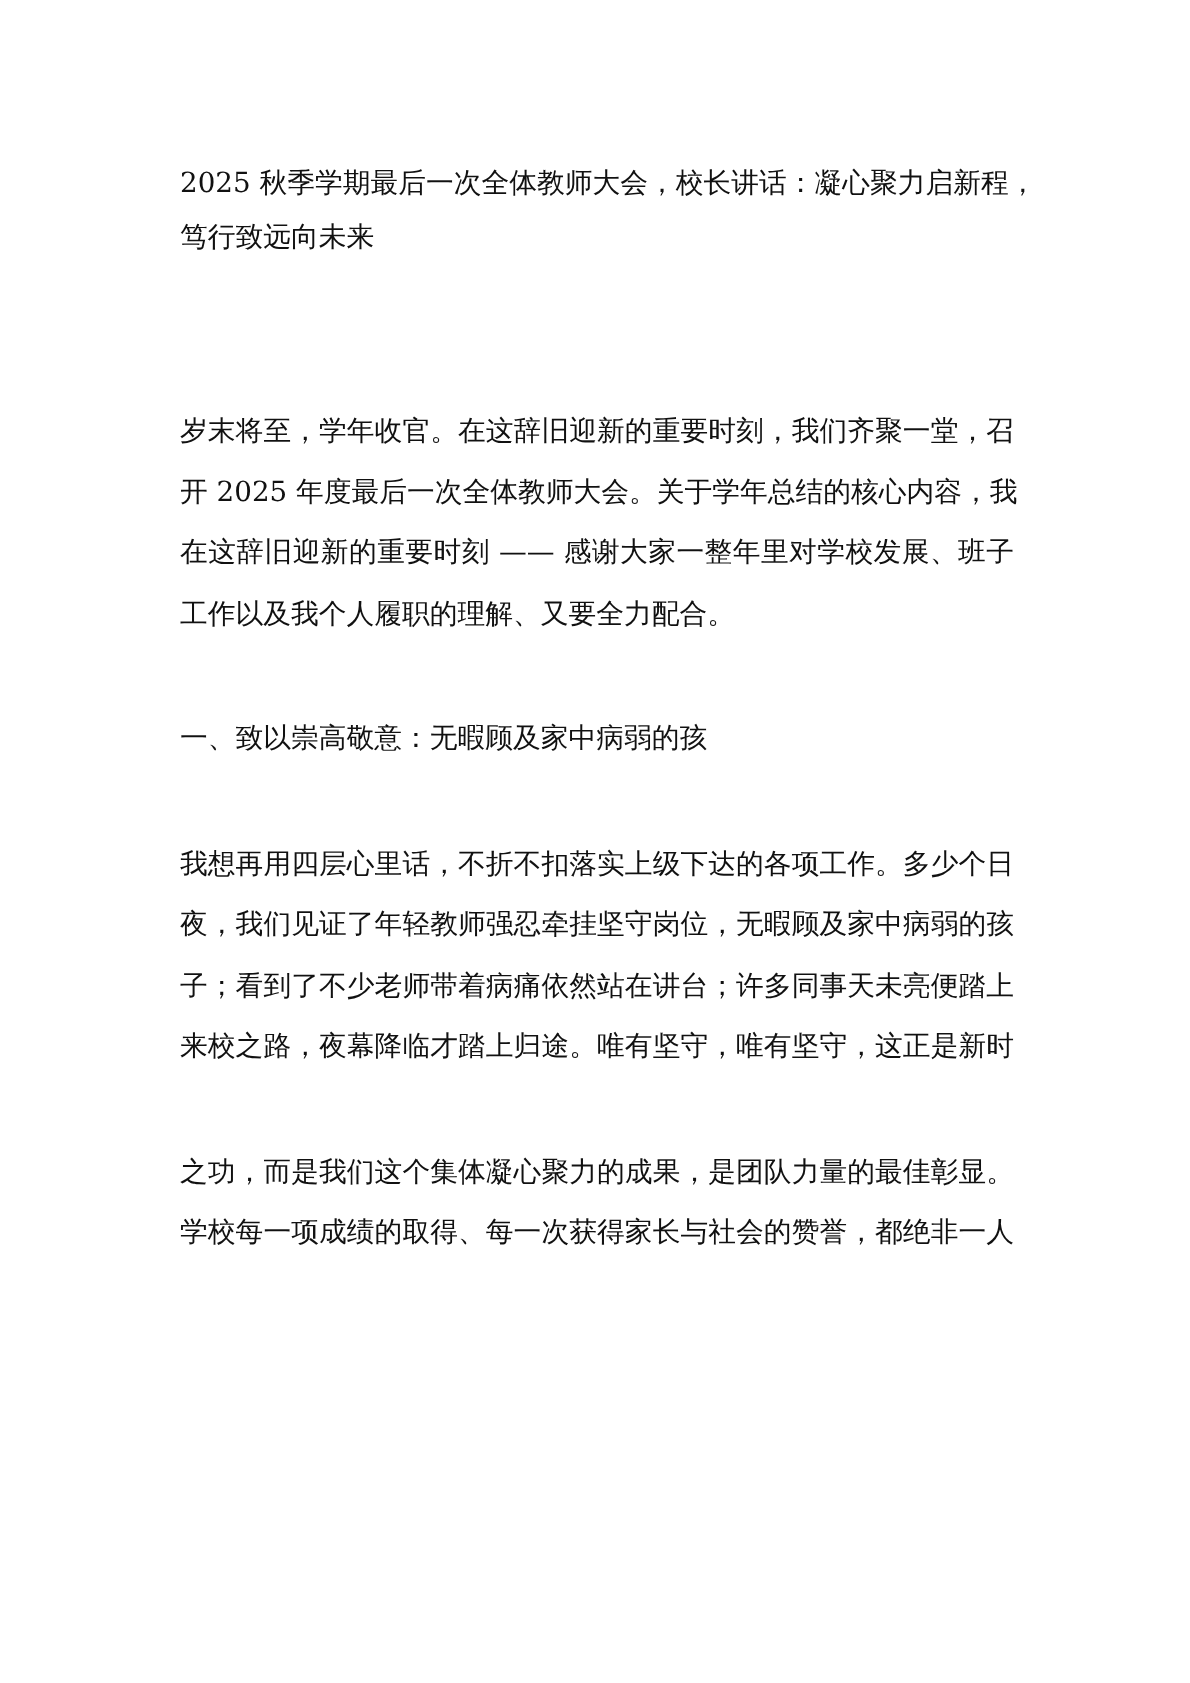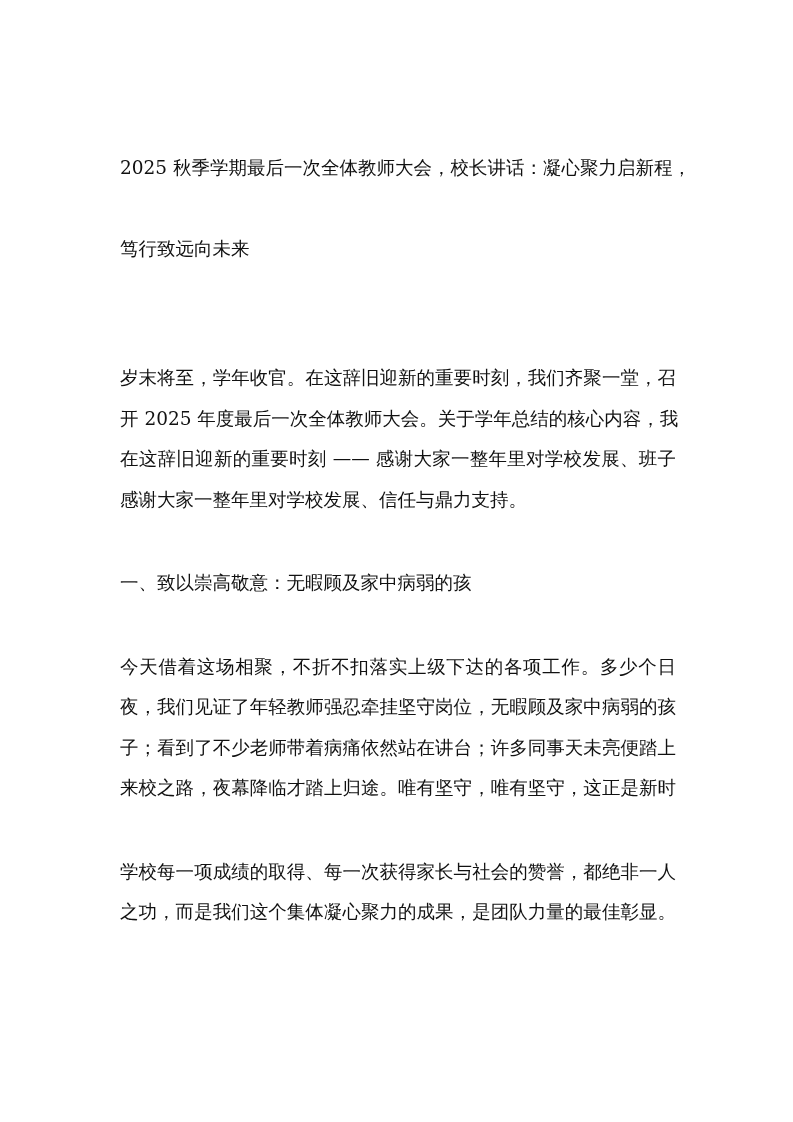--- a/index.html
+++ b/index.html
@@ -8,57 +8,57 @@
     position: absolute; left: 120px; top: 105px; width: 556px;
     font-family: "DejaVu Serif", "Liberation Serif", serif;
     color: #111111; font-size: 18.5px;
   }
   .line {
     height: 40.5px; line-height: 40.5px; white-space: nowrap;
     text-align: justify; text-align-last: justify; letter-spacing: 0px;
   }
   .line.last { text-align-last: left; }
   .gap { height: 43px; }
-  .title .line { height: 36px; line-height: 36px; margin-top: 45px; }
+  .title .line { height: 36px; line-height: 36px; }
 </style>
 </head>
 <body>
 
 <div class="page">
 
   <div class="title">
     <div class="line">2025 秋季学期最后一次全体教师大会，校长讲话：凝心聚力启新程，</div>
     <div class="line last">笃行致远向未来</div>
   </div>
 
   <div class="gap" style="height:48px"></div>
 
 
   <div class="gap"></div>
 
   <div>
     <div class="line">岁末将至，学年收官。在这辞旧迎新的重要时刻，我们齐聚一堂，召</div>
     <div class="line">开  2025  年度最后一次全体教师大会。关于学年总结的核心内容，我</div>
     <div class="line">在这辞旧迎新的重要时刻  ——  感谢大家一整年里对学校发展、班子</div>
-    <div class="line last">感谢大家一整年里对学校发展、信任与鼎力支持。</div>
+    <div class="line last">工作以及我个人履职的理解、又要全力配合。</div>
   </div>
 
   <div class="gap"></div>
 
   <div class="line last">一、致以崇高敬意：无暇顾及家中病弱的孩</div>
 
   <div class="gap"></div>
 
   <div>
-    <div class="line">今天借着这场相聚，不折不扣落实上级下达的各项工作。多少个日</div>
+    <div class="line">我想再用四层心里话，不折不扣落实上级下达的各项工作。多少个日</div>
     <div class="line">夜，我们见证了年轻教师强忍牵挂坚守岗位，无暇顾及家中病弱的孩</div>
     <div class="line">子；看到了不少老师带着病痛依然站在讲台；许多同事天未亮便踏上</div>
     <div class="line">来校之路，夜幕降临才踏上归途。唯有坚守，唯有坚守，这正是新时</div>
   </div>
 
   <div class="gap"></div>
 
   <div>
+    <div class="line">之功，而是我们这个集体凝心聚力的成果，是团队力量的最佳彰显。</div>
     <div class="line">学校每一项成绩的取得、每一次获得家长与社会的赞誉，都绝非一人</div>
-    <div class="line">之功，而是我们这个集体凝心聚力的成果，是团队力量的最佳彰显。</div>
   </div>
 
 </div>
 
 </body></html>

